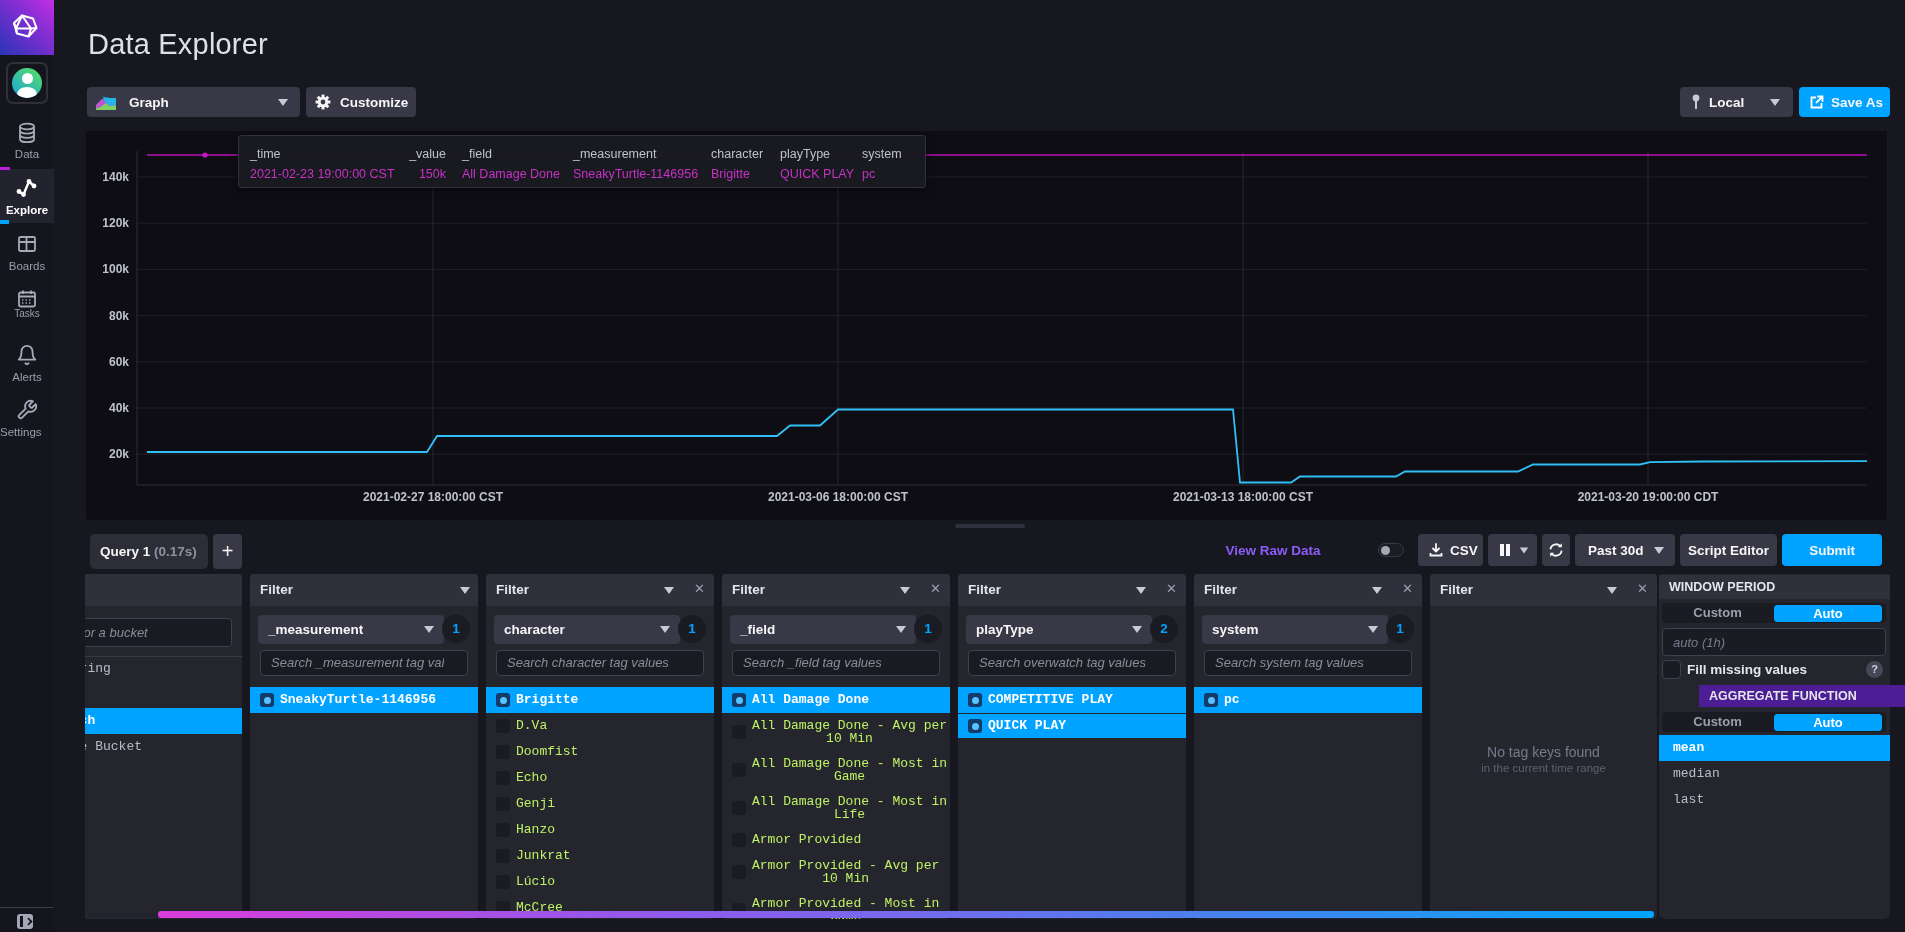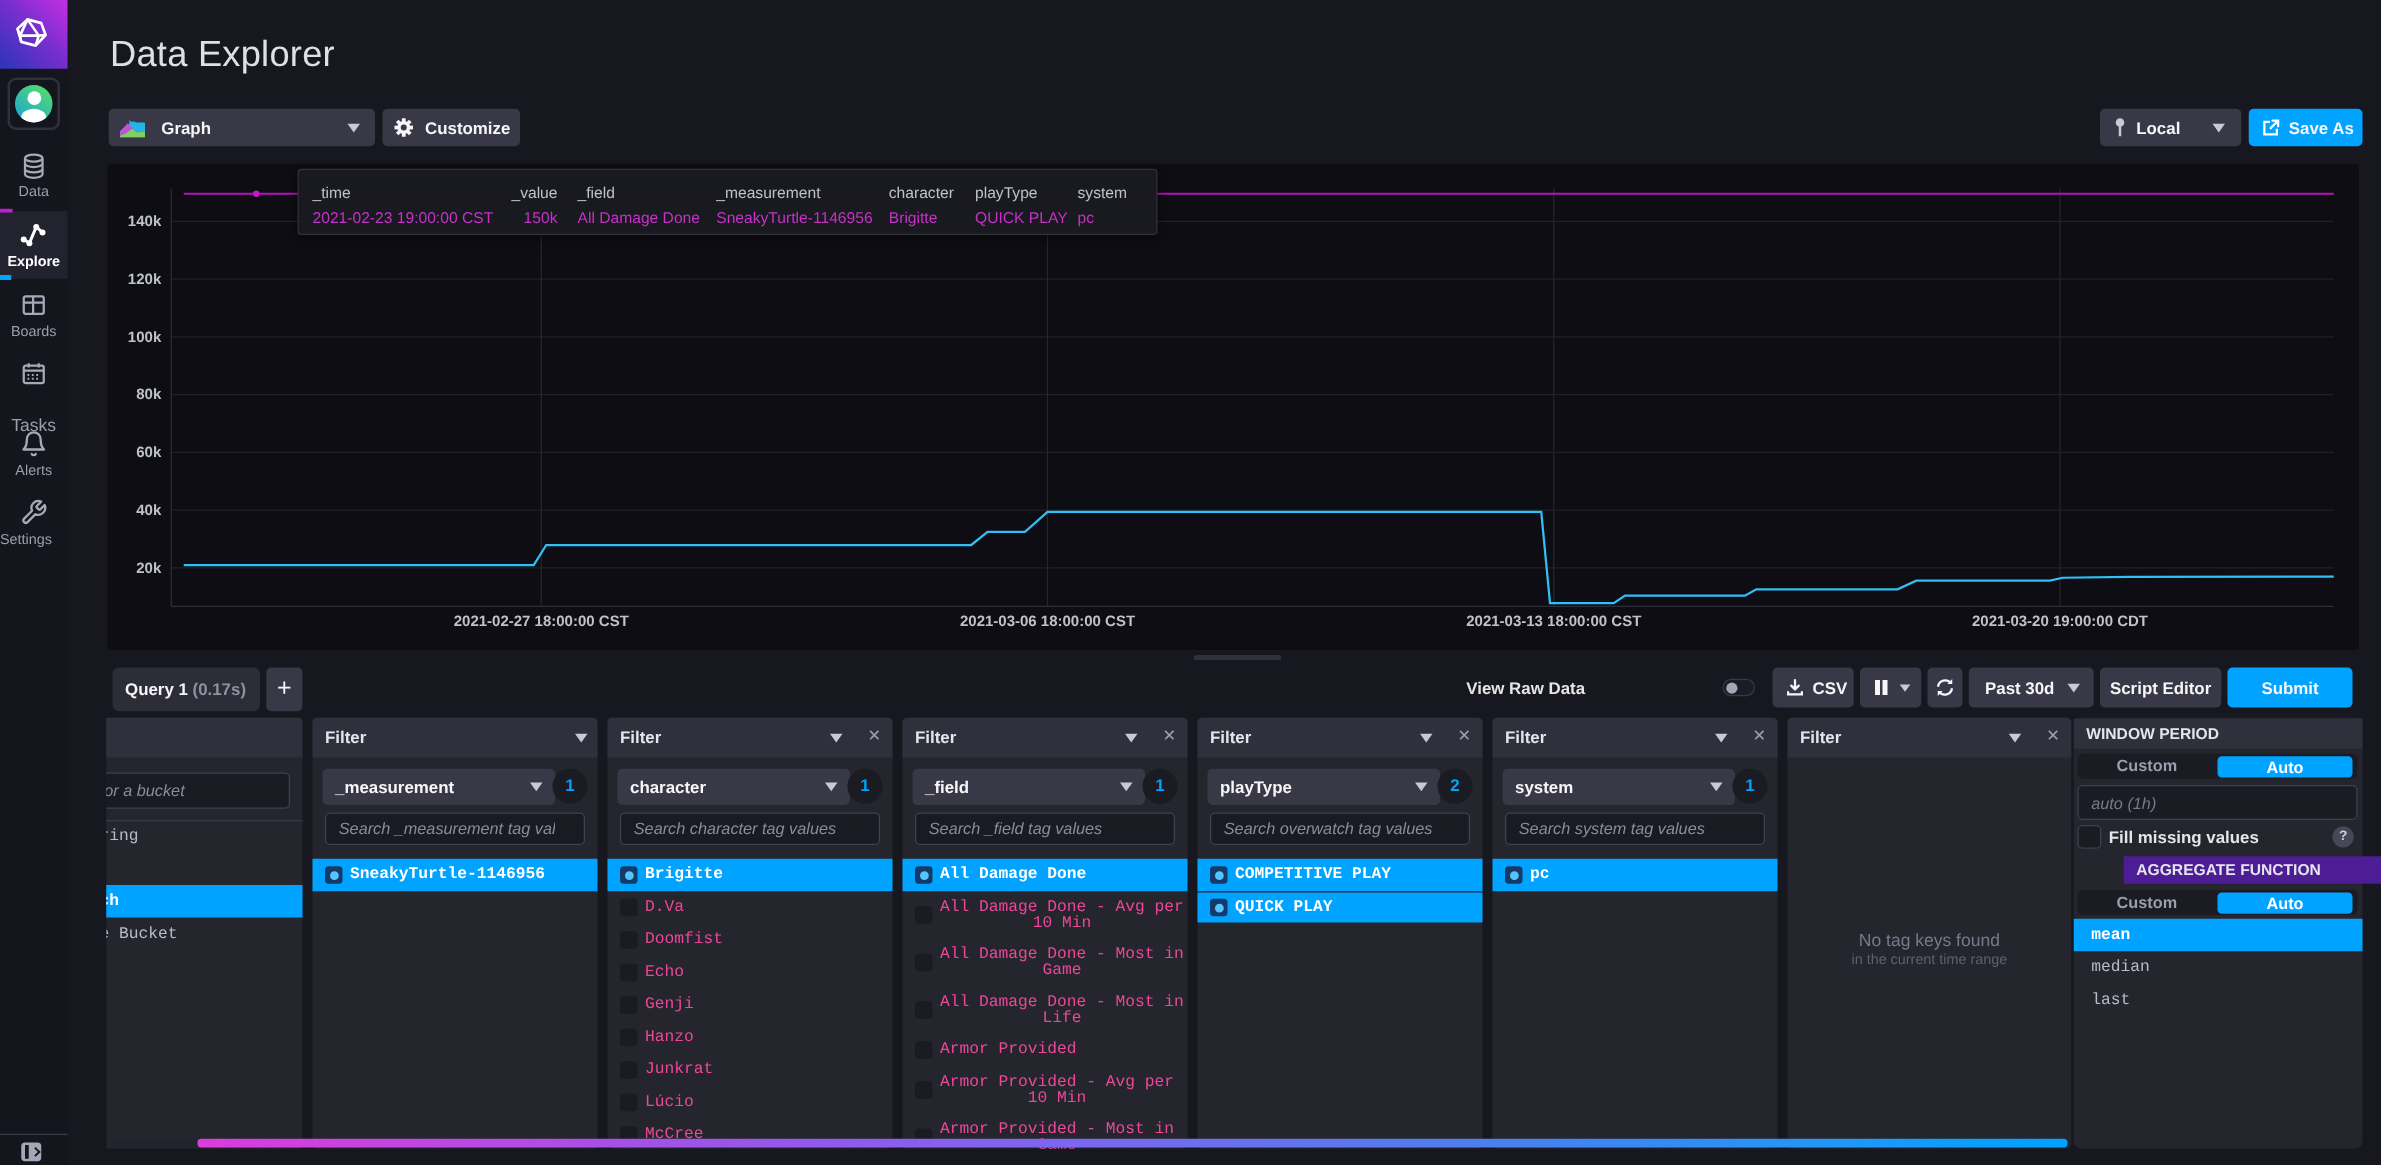--- a/index.html
+++ b/index.html
@@ -18,21 +18,21 @@
   .cdrop { position:absolute; left:8px; top:41px; width:186px; height:29px; background:#383846; border-radius:4px; }
   .cdrop > span:first-child { position:absolute; left:10px; top:7px; font-size:13.5px; font-weight:bold; color:#f6f6f8; }
   .cbadge { position:absolute; left:192px; top:41px; width:28px; height:28px; border-radius:50%; background:#1b1b24;
     text-align:center; line-height:28px; font-size:13.5px; font-weight:bold; color:#00a3ff; }
   .csearch { position:absolute; left:10px; top:76px; width:208px; height:26px; background:#1a1a22;
     border:1px solid #3f4050; border-radius:4px; }
   .csearch > span { position:absolute; left:10px; top:4px; font-style:italic; color:#8a8d99; font-size:13px; white-space:nowrap; overflow:hidden; max-width:190px; }
   .row { position:absolute; left:0; width:228px; height:26px; }
   .row2 { position:absolute; left:0; width:228px; height:38px; }
   .row > span, .row2 > span { position:absolute; left:30px; top:50%; transform:translateY(-50%);
-    font-family:"Liberation Mono", monospace; font-size:13px; color:#ec4899; line-height:12.5px; white-space:nowrap; }
+    font-family:"Liberation Mono", monospace; font-size:13px; color:#bef264; line-height:12.5px; white-space:nowrap; }
   .row2 > span { white-space:pre;text-align:center; }
   .row.sel { background:#00a3ff; }
   .row.sel > span { color:#fff; font-weight:bold; }
   .cb { position:absolute; left:10px; top:50%; margin-top:-7px; width:14px; height:14px; border-radius:3px; background:#1b1b23; }
   .cb.on { background:#143a69; }
   .cb.on::after { content:""; position:absolute; left:3.5px; top:3.5px; width:7px; height:7px; border-radius:50%; background:#56c5ff; }
 </style>
 </head>
 <body>
 
@@ -79,21 +79,21 @@
 </svg>
 <div class="abs" style="left:0;top:260px;width:54px;text-align:center;font-size:11.5px;color:#9b9eac;">Boards</div>
 
 <svg class="abs" style="left:16px;top:288px;" width="22" height="22" viewBox="0 0 22 22" fill="none" stroke="#a6a9b7" stroke-width="1.8">
   <rect x="3" y="4.5" width="16" height="14" rx="1.5"></rect>
   <path d="M3,8.5 h16 M7,2.5 v3.5 M15,2.5 v3.5"></path>
   <g stroke-width="1.6">
   <path d="M6,12 h1.4 M9.5,12 h1.4 M13,12 h1.4 M6,15 h1.4 M9.5,15 h1.4 M13,15 h1.4"></path>
   </g>
 </svg>
-<div class="abs" style="left:0;top:332px;width:54px;text-align:center;font-size:14px;color:#9b9eac;">Tasks</div>
+<div class="abs" style="left:0;top:308px;width:54px;text-align:center;font-size:10px;color:#9b9eac;">Tasks</div>
 
 <svg class="abs" style="left:16px;top:344px;" width="22" height="22" viewBox="0 0 24 24" fill="none" stroke="#a6a9b7" stroke-width="2" stroke-linecap="round" stroke-linejoin="round">
   <path d="M18 8A6 6 0 0 0 6 8c0 7-3 9-3 9h18s-3-2-3-9"></path>
   <path d="M13.73 21a2 2 0 0 1-3.46 0"></path>
 </svg>
 <div class="abs" style="left:0;top:371px;width:54px;text-align:center;font-size:11.5px;color:#9b9eac;">Alerts</div>
 
 <svg class="abs" style="left:16px;top:399px;" width="22" height="22" viewBox="0 0 24 24" fill="none" stroke="#a6a9b7" stroke-width="2" stroke-linecap="round" stroke-linejoin="round">
   <path d="M14.7 6.3a1 1 0 0 0 0 1.4l1.6 1.6a1 1 0 0 0 1.4 0l3.77-3.77a6 6 0 0 1-7.94 7.94l-6.91 6.91a2.12 2.12 0 0 1-3-3l6.91-6.91a6 6 0 0 1 7.94-7.94l-3.76 3.76z"></path>
 </svg>
@@ -215,21 +215,21 @@
   <div class="abs" style="left:623px;top:31px;color:#c532c5;">pc</div>
 </div>
 
 <div class="abs" style="left:955px;top:524px;width:70px;height:4px;background:#31313d;border-radius:2px;"></div>
 
 <div class="abs" style="left:90px;top:534px;width:118px;height:35px;background:#2d2d38;border-radius:5px;">
   <span class="abs" style="left:10px;top:10px;font-size:13.5px;font-weight:bold;color:#f6f6f8;">Query 1 <span style="color:#8e91a1;">(0.17s)</span></span>
 </div>
 <div class="btn" style="left:213px;top:534px;width:29px;height:35px;justify-content:center;font-size:20px;font-weight:400;">+</div>
 
-<div class="abs" style="left:1173px;top:543px;width:200px;text-align:left;font-size:13.5px;font-weight:bold;color:#e5e5e5;">View Raw Data</div>
+<div class="abs" style="left:1173px;top:543px;width:200px;text-align:center;font-size:13.5px;font-weight:bold;color:#8b5cf6;">View Raw Data</div>
 <div class="abs" style="left:1378px;top:543px;width:26px;height:14px;background:#1c1c24;border:1px solid #383846;border-radius:8px;">
   <div class="abs" style="left:2px;top:1.5px;width:9px;height:9px;border-radius:50%;background:#a4a8b6;"></div>
 </div>
 <div class="btn" style="left:1418px;top:534px;width:65px;height:32px;">
   <svg style="margin-left:11px;" width="14" height="14" viewBox="0 0 14 14" fill="none" stroke="#f6f6f8" stroke-width="1.8">
     <path d="M7,1 v7 M4,5.5 L7,8.5 L10,5.5" stroke-linecap="round" stroke-linejoin="round"></path>
     <path d="M1.5,10 v2.5 h11 v-2.5"></path>
   </svg>
   <span style="margin-left:7px;">CSV</span>
 </div>

